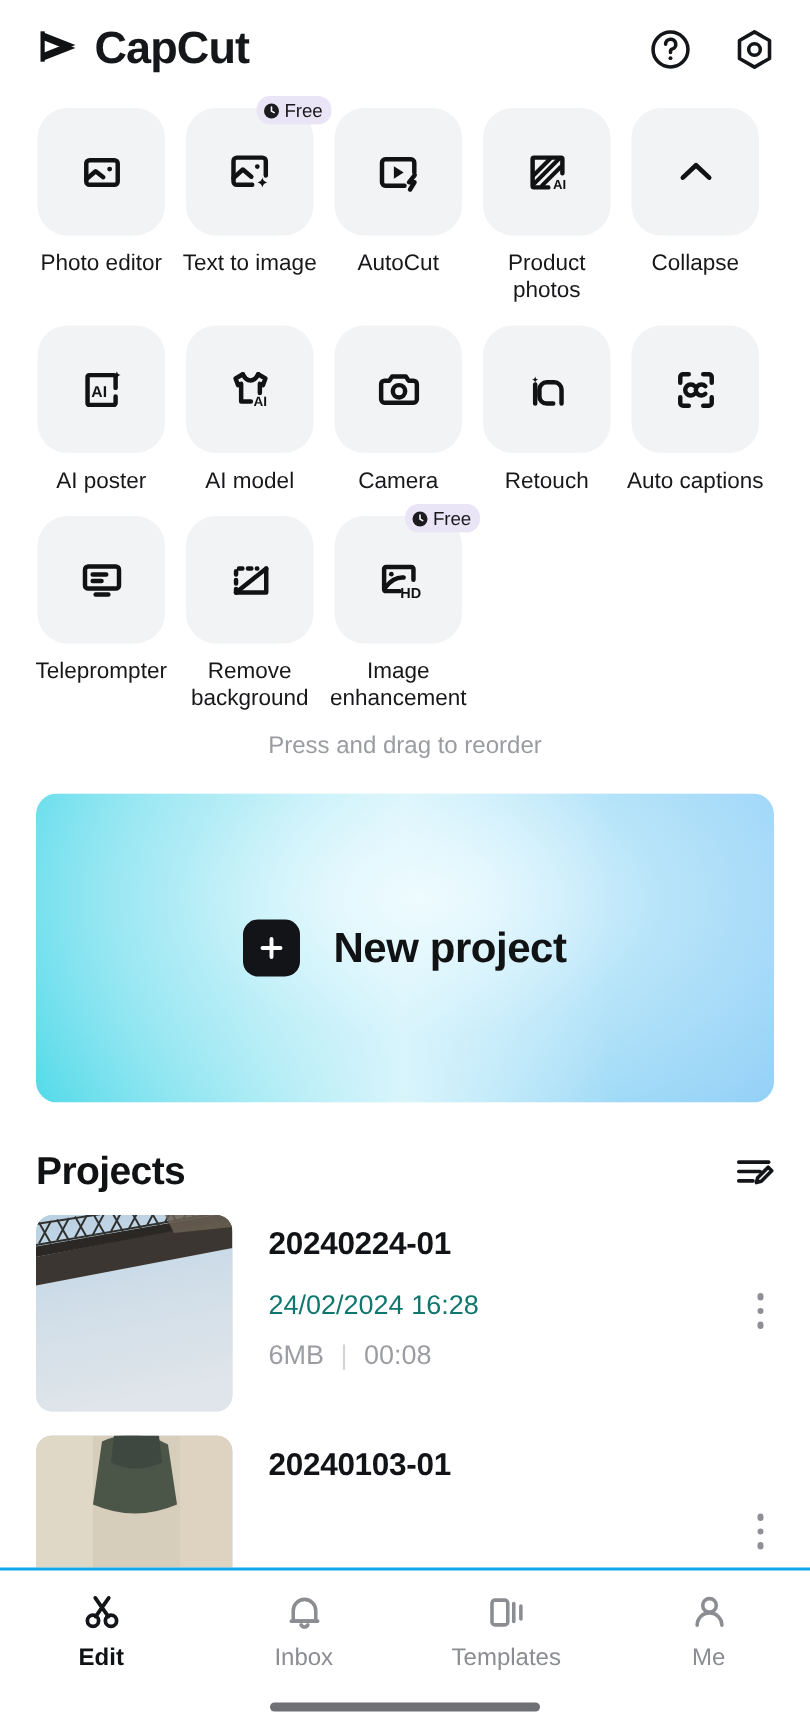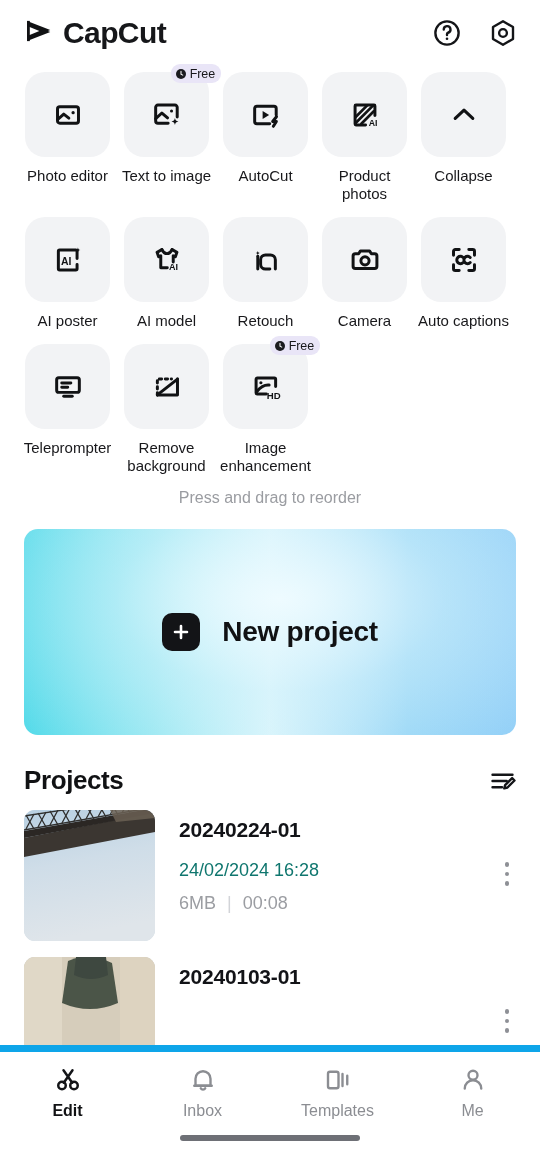--- a/index.html
+++ b/index.html
@@ -209,21 +209,21 @@
     width: 4.5px; height: 4.5px; border-radius: 50%;
     background: #8e9096; display: block;
   }
 
   
   .bottom-nav {
     position: absolute;
     left: 0; right: 0; bottom: 0;
     height: 108px;
     background: #ffffff;
-    border-top: 7px solid #0ea5e9;
+    border-top: 2px solid #0ea5e9;
     display: flex;
     align-items: flex-start;
     padding-top: 13px;
   }
   .nav-item {
     flex: 1;
     display: flex;
     flex-direction: column;
     align-items: center;
     cursor: pointer;
@@ -382,39 +382,39 @@
             </svg>
           </span>
         </div>
         <div class="tool-label">AI model</div>
       </div>
 
       <div class="tool">
         <div class="tool-tile">
           <span>
             <svg viewBox="0 0 24 24" width="34" height="34" fill="none" stroke="#111214" stroke-width="2.1">
+              <path d="M3.6 9.2a1.6 1.6 0 0 1 1.6-1.6h2.3l1.3-2h6.4l1.3 2h2.3a1.6 1.6 0 0 1 1.6 1.6v7.2a1.6 1.6 0 0 1-1.6 1.6H5.2a1.6 1.6 0 0 1-1.6-1.6z" stroke-linejoin="round"></path>
+              <circle cx="12" cy="12.6" r="2.9"></circle>
+            </svg>
+          </span>
+        </div>
+        <div class="tool-label">Camera</div>
+      </div>
+
+      <div class="tool">
+        <div class="tool-tile">
+          <span>
+            <svg viewBox="0 0 24 24" width="34" height="34" fill="none" stroke="#111214" stroke-width="2.1">
               <path d="M6.2 9.4v9" stroke-linecap="round"></path>
               <path d="M18.6 18.4v-6.6a3.4 3.4 0 0 0-3.4-3.4h-3.6a3.4 3.4 0 0 0-3.4 3.4v3.2a3.4 3.4 0 0 0 3.4 3.4h3.1" stroke-linecap="round" stroke-linejoin="round"></path>
               <path d="M6.2 5.6c.2.95.55 1.3 1.5 1.5-.95.2-1.3.55-1.5 1.5-.2-.95-.55-1.3-1.5-1.5.95-.2 1.3-.55 1.5-1.5z" fill="#111214" stroke="none"></path>
             </svg>
           </span>
         </div>
         <div class="tool-label">Retouch</div>
-      </div>
-
-      <div class="tool">
-        <div class="tool-tile">
-          <span>
-            <svg viewBox="0 0 24 24" width="34" height="34" fill="none" stroke="#111214" stroke-width="2.1">
-              <path d="M3.6 9.2a1.6 1.6 0 0 1 1.6-1.6h2.3l1.3-2h6.4l1.3 2h2.3a1.6 1.6 0 0 1 1.6 1.6v7.2a1.6 1.6 0 0 1-1.6 1.6H5.2a1.6 1.6 0 0 1-1.6-1.6z" stroke-linejoin="round"></path>
-              <circle cx="12" cy="12.6" r="2.9"></circle>
-            </svg>
-          </span>
-        </div>
-        <div class="tool-label">Camera</div>
       </div>
 
       <div class="tool">
         <div class="tool-tile">
           <span>
             <svg viewBox="0 0 24 24" width="34" height="34" fill="none" stroke="#111214" stroke-width="2.1">
               <path d="M4.6 8.6V5.9a1.3 1.3 0 0 1 1.3-1.3h2.7M15.4 4.6h2.7A1.3 1.3 0 0 1 19.4 5.9v2.7M19.4 15.4v2.7a1.3 1.3 0 0 1-1.3 1.3h-2.7M8.6 19.4H5.9a1.3 1.3 0 0 1-1.3-1.3v-2.7" stroke-linecap="round" stroke-linejoin="round"></path>
               <path d="M11.4 10.2a2.6 2.6 0 1 0 0 3.6M16.4 10.2a2.6 2.6 0 1 0 0 3.6" stroke-linecap="round"></path>
             </svg>
           </span>

